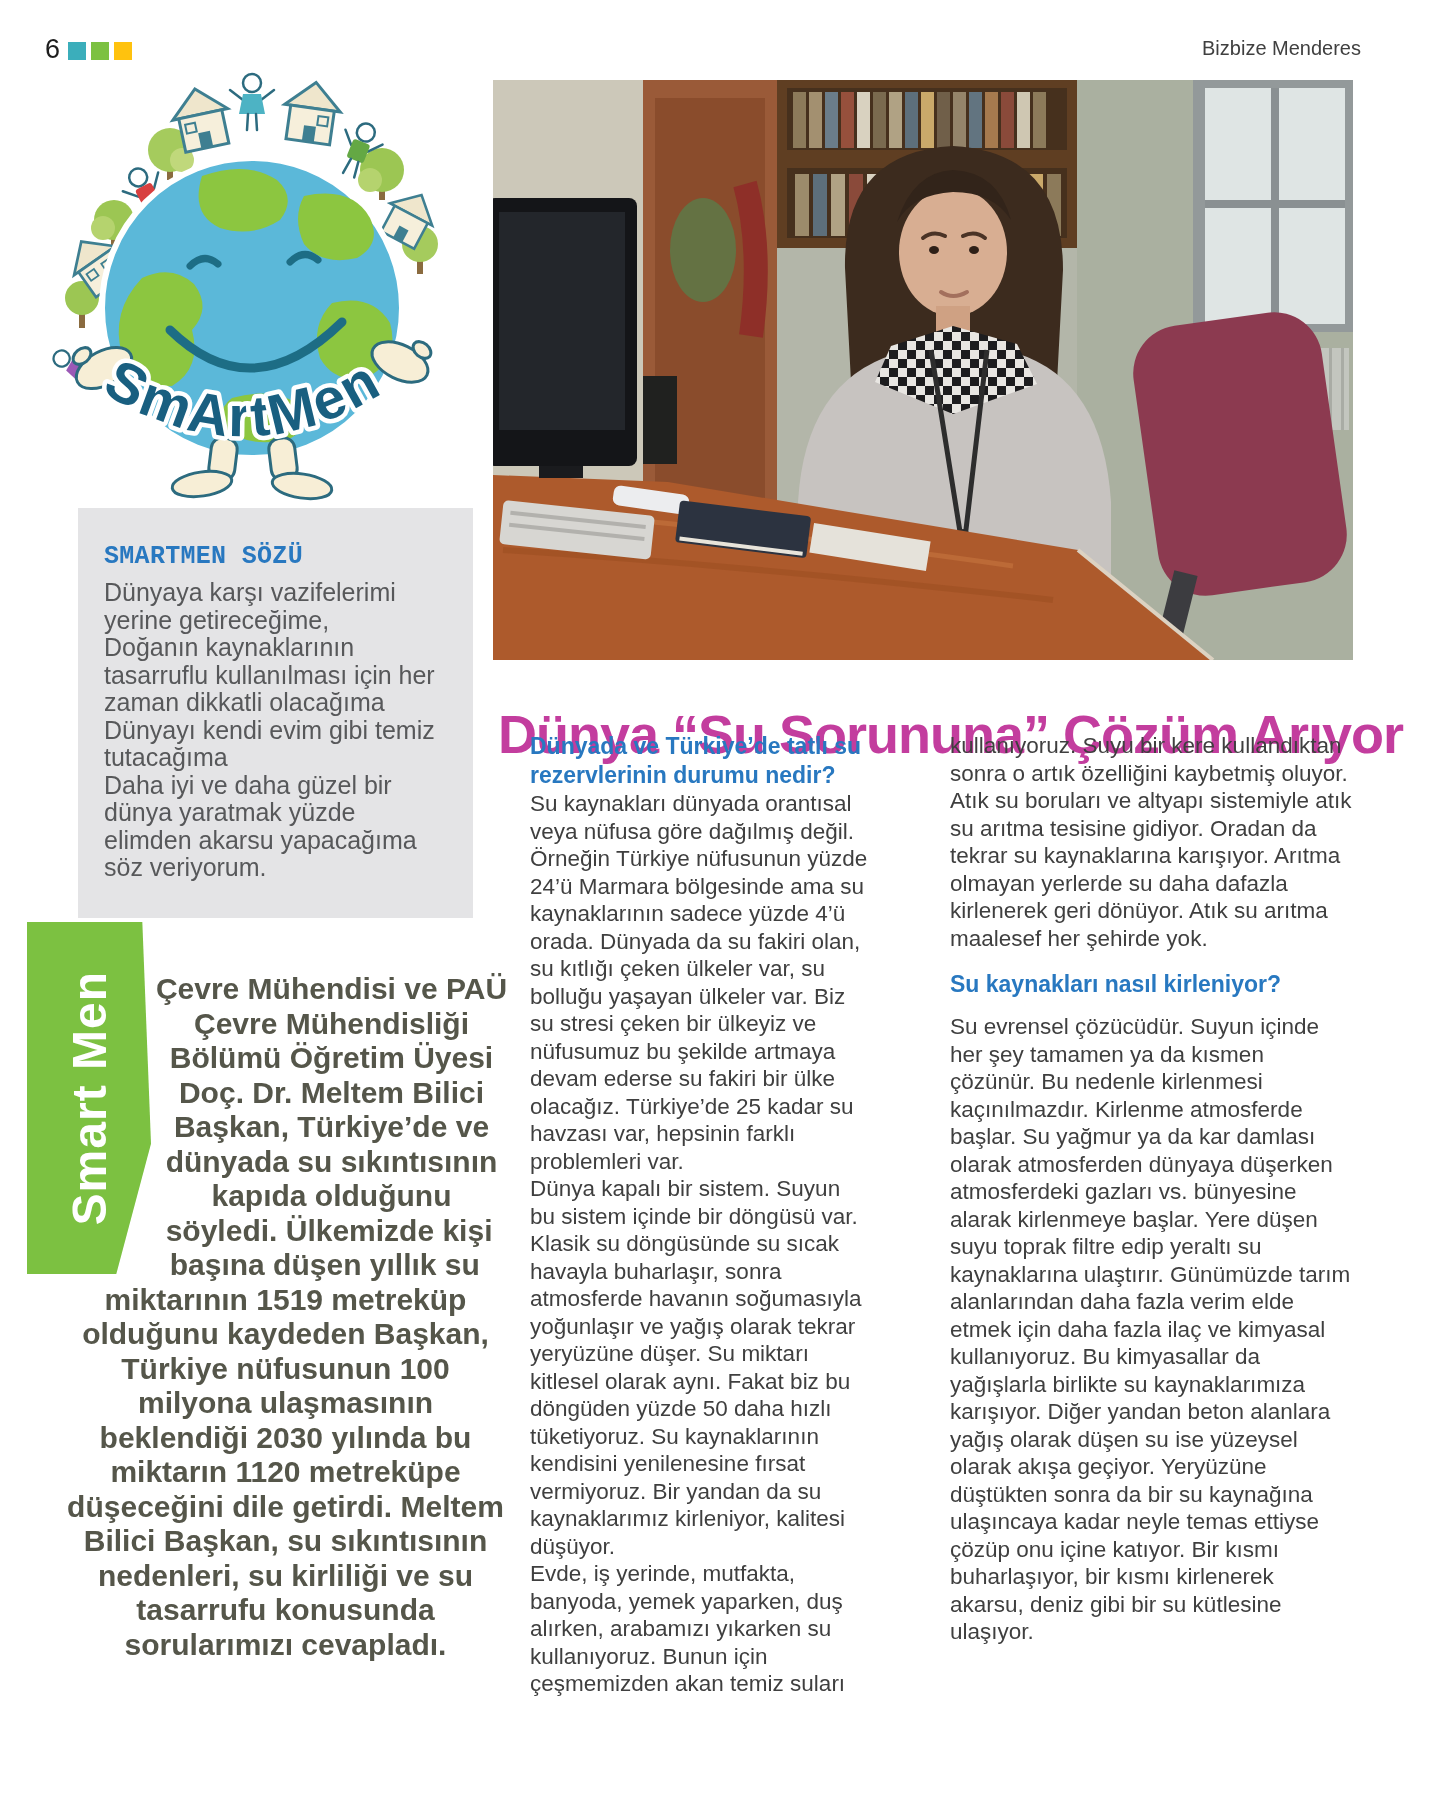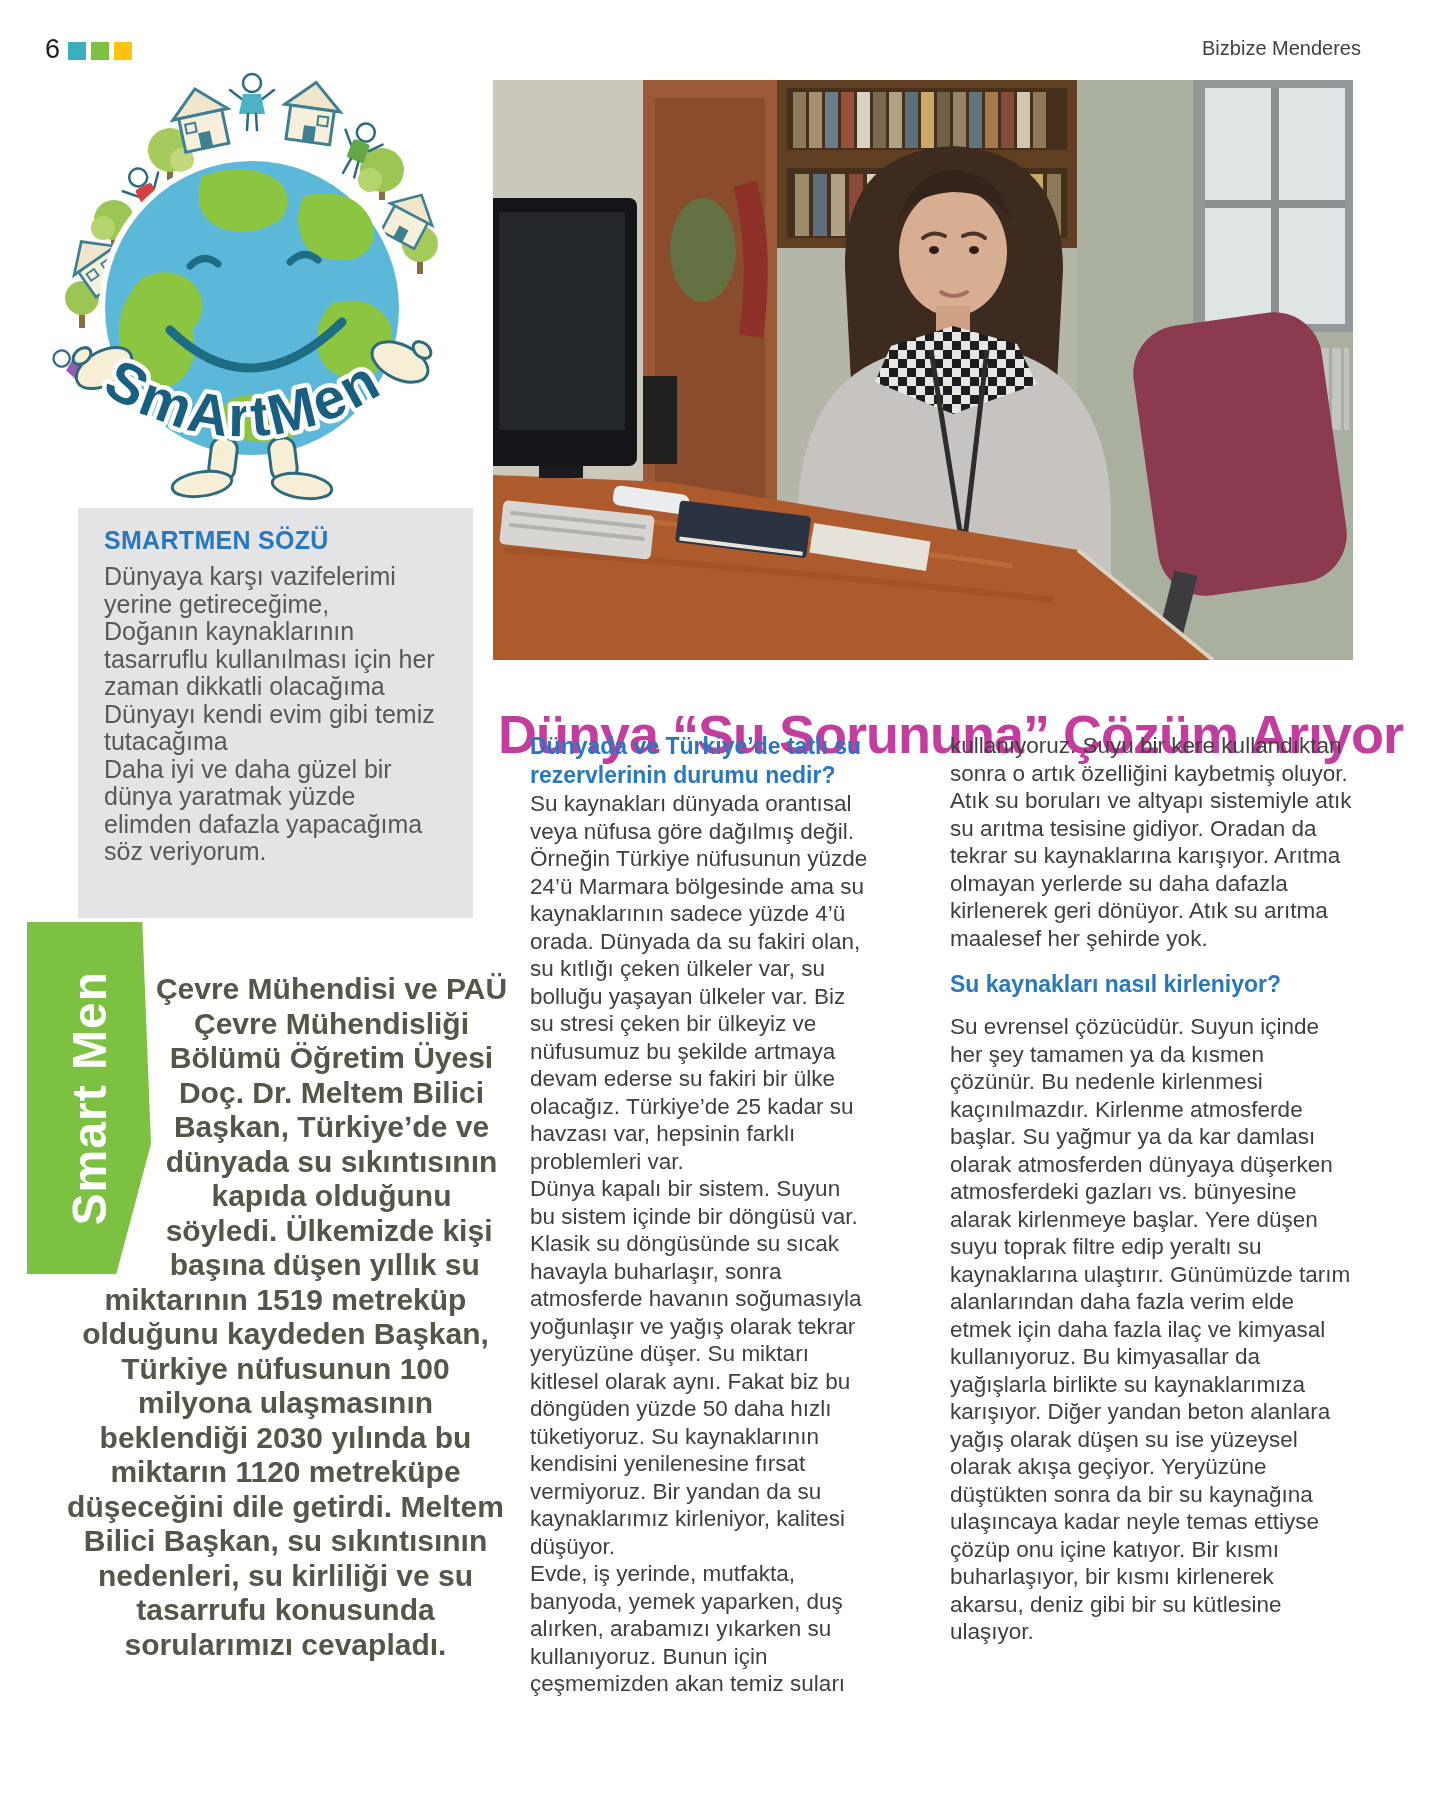--- a/index.html
+++ b/index.html
@@ -12,21 +12,21 @@
   .squares{position:absolute;left:68px;top:42px;display:flex;gap:5px;}
   .sq{width:18px;height:18px;display:inline-block;}
   .brand{position:absolute;right:78px;top:37px;font-size:20px;color:#404040;}
   
   .logo{position:absolute;left:52px;top:68px;width:400px;height:435px;}
   
   .pledge{
     position:absolute;left:78px;top:508px;width:395px;height:410px;
     background:#e4e4e6;box-sizing:border-box;padding:18px 24px 0 26px;overflow:hidden;
   }
-  .pledge-title{color:#2878c0;font-weight:bold;font-size:25px;margin:0 0 8px 0;letter-spacing:.3px;}
+  .pledge-title{color:#2878c0;font-weight:bold;font-size:25px;margin:16px 0 8px 0;letter-spacing:.3px;font-family:Liberation Mono, monospace;}
   .pledge-line{font-size:25px;line-height:27.5px;color:#57585a;}
   
   .banner{
     position:absolute;left:27px;top:922px;width:124px;height:352px;background:#7cc141;
     clip-path:polygon(0 0,93% 0,100% 63%,72% 100%,0 100%);
     display:flex;align-items:center;justify-content:center;
   }
   .banner-label{
     writing-mode:vertical-rl;transform:rotate(180deg);
     color:#ffffff;font-weight:bold;font-size:48px;letter-spacing:1px;white-space:nowrap;
@@ -301,21 +301,21 @@
       <rect x="318" y="452" width="118" height="30" fill="#e5e2da" transform="rotate(9 377 467)"></rect>
     </g>
   </svg>
 
   <div class="pledge">
     <div class="pledge-title">SMARTMEN SÖZÜ</div>
     <div class="pledge-line">Dünyaya karşı vazifelerimi yerine getireceğime,</div>
     <div class="pledge-line">Doğanın kaynaklarının tasarruflu kullanılması için her zaman dikkatli olacağıma</div>
     <div class="pledge-line">Dünyayı kendi evim gibi temiz tutacağıma</div>
     <div class="pledge-line">Daha iyi ve daha güzel bir dünya yaratmak yüzde</div>
-    <div class="pledge-line">elimden dafazla yapacağıma söz veriyorum.</div>
+    <div class="pledge-line">elimden akarsu yapacağıma söz veriyorum.</div>
   </div>
 
   <div class="banner">
     <span class="banner-label">Smart Men</span>
   </div>
 
   <div class="intro">
     <div class="intro-spacer"></div>
     <span>Çevre Mühendisi ve PAÜ Çevre Mühendisliği Bölümü Öğretim Üyesi Doç. Dr. Meltem Bilici Başkan, Türkiye’de ve dünyada su sıkıntısının kapıda olduğunu söyledi. Ülkemizde kişi başına düşen yıllık su miktarının 1519 metreküp olduğunu kaydeden Başkan, Türkiye nüfusunun 100 milyona ulaşmasının beklendiği 2030 yılında bu miktarın 1120 metreküpe düşeceğini dile getirdi. Meltem Bilici Başkan, su sıkıntısının nedenleri, su kirliliği ve su tasarrufu konusunda sorularımızı cevapladı.</span>
   </div>

